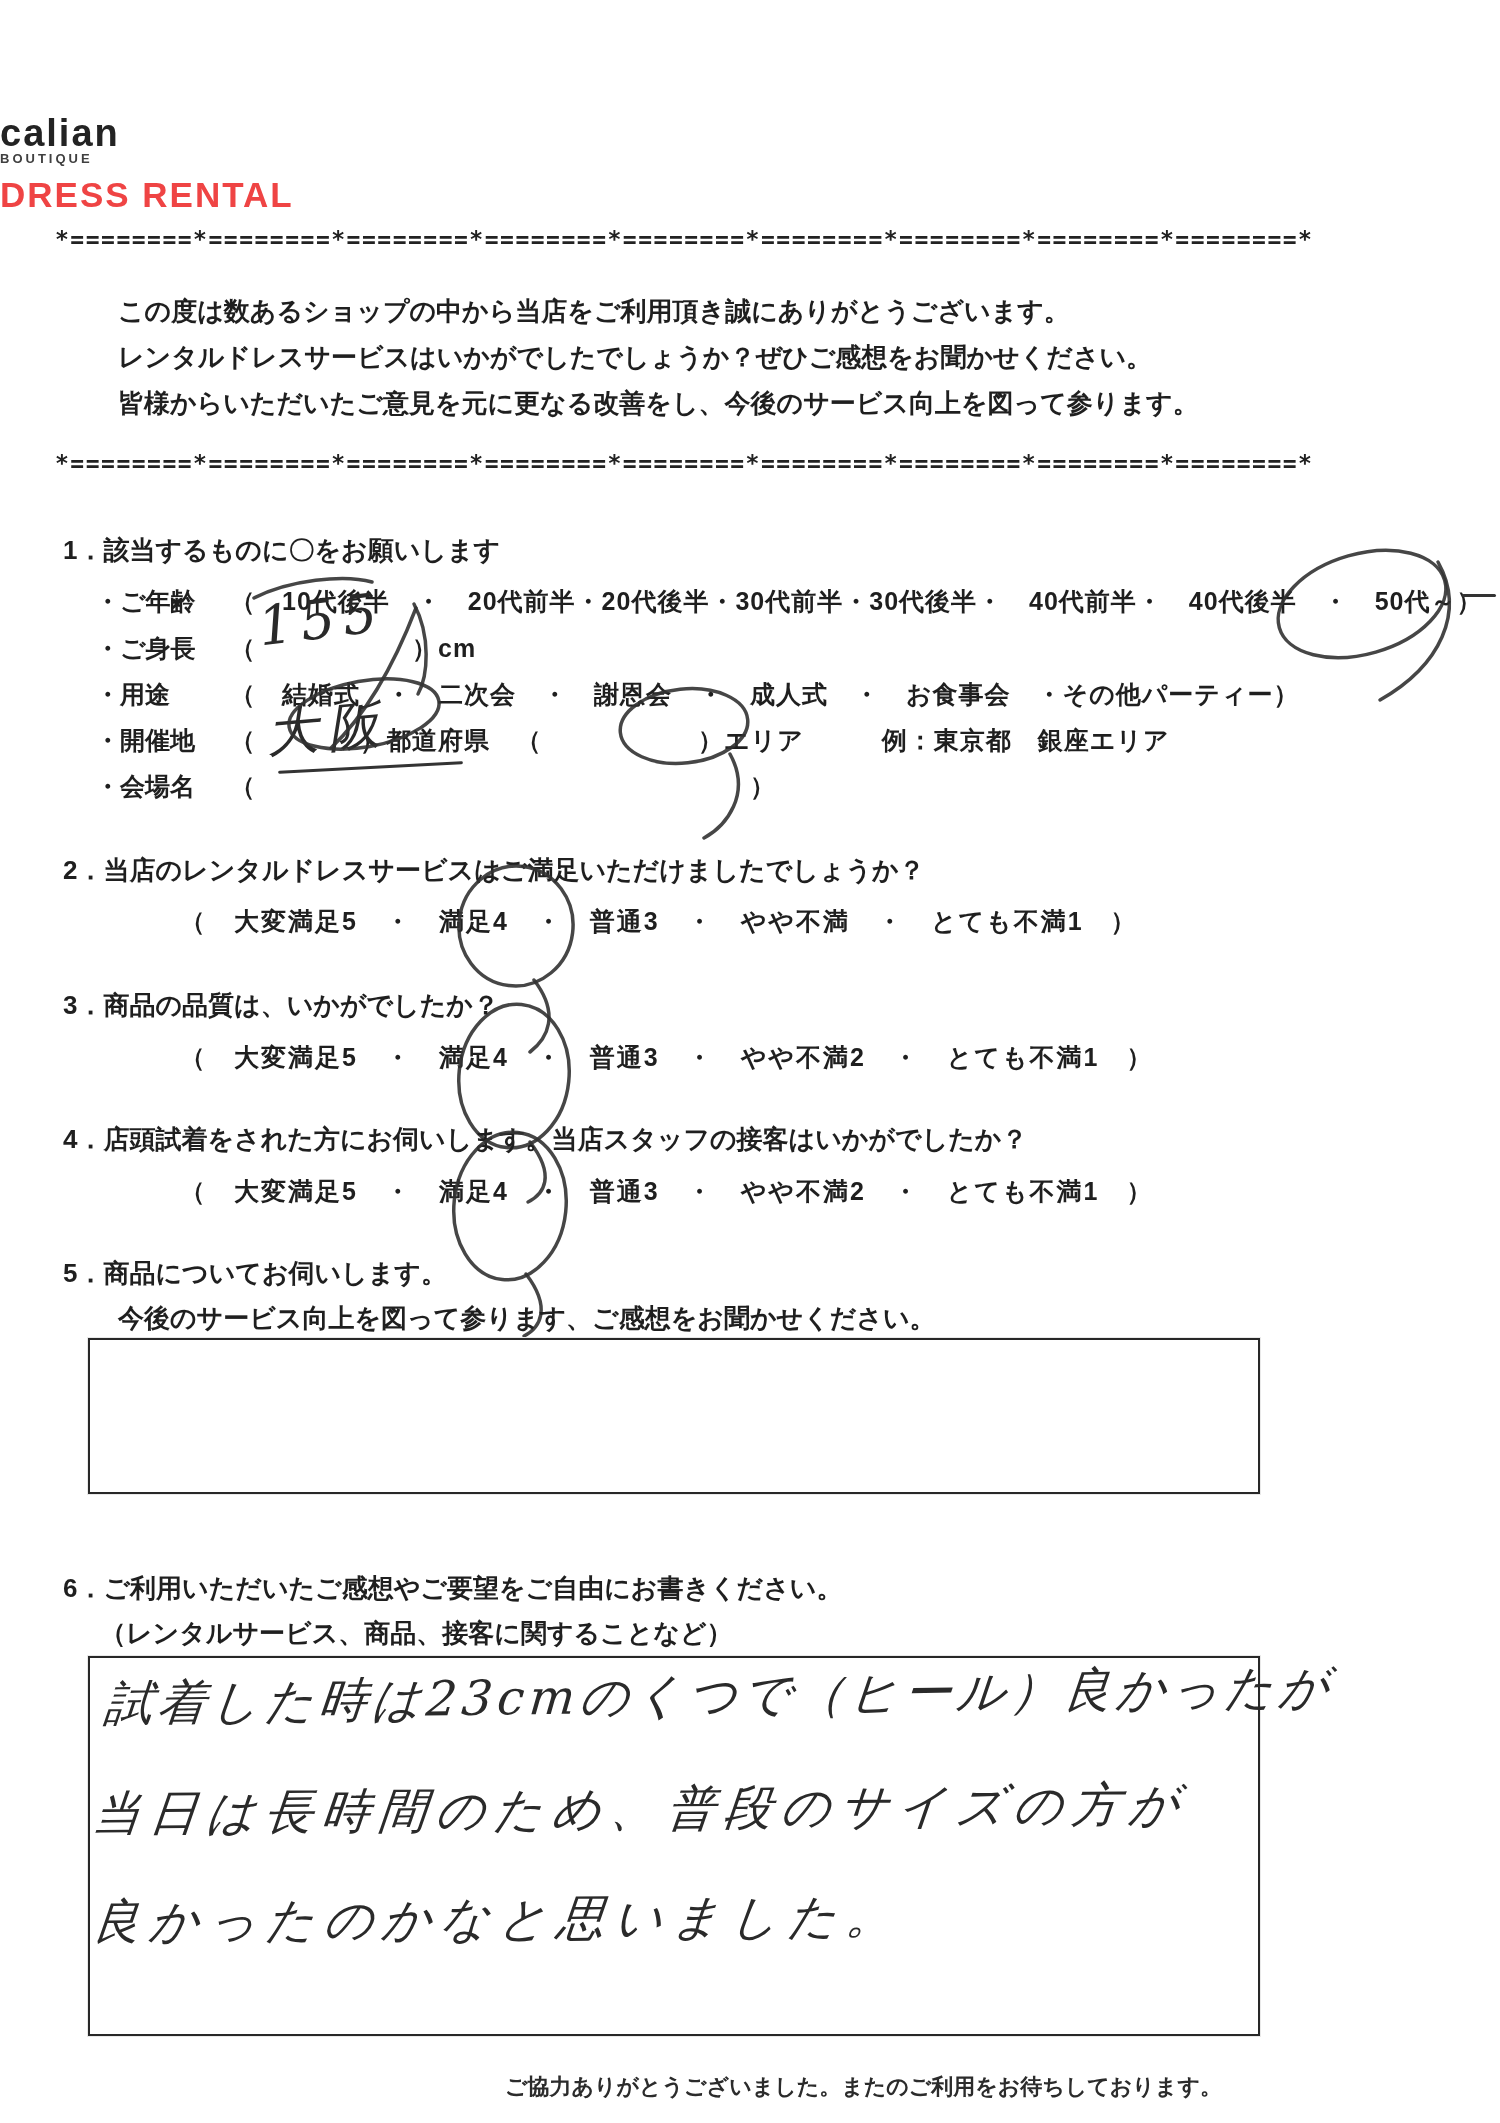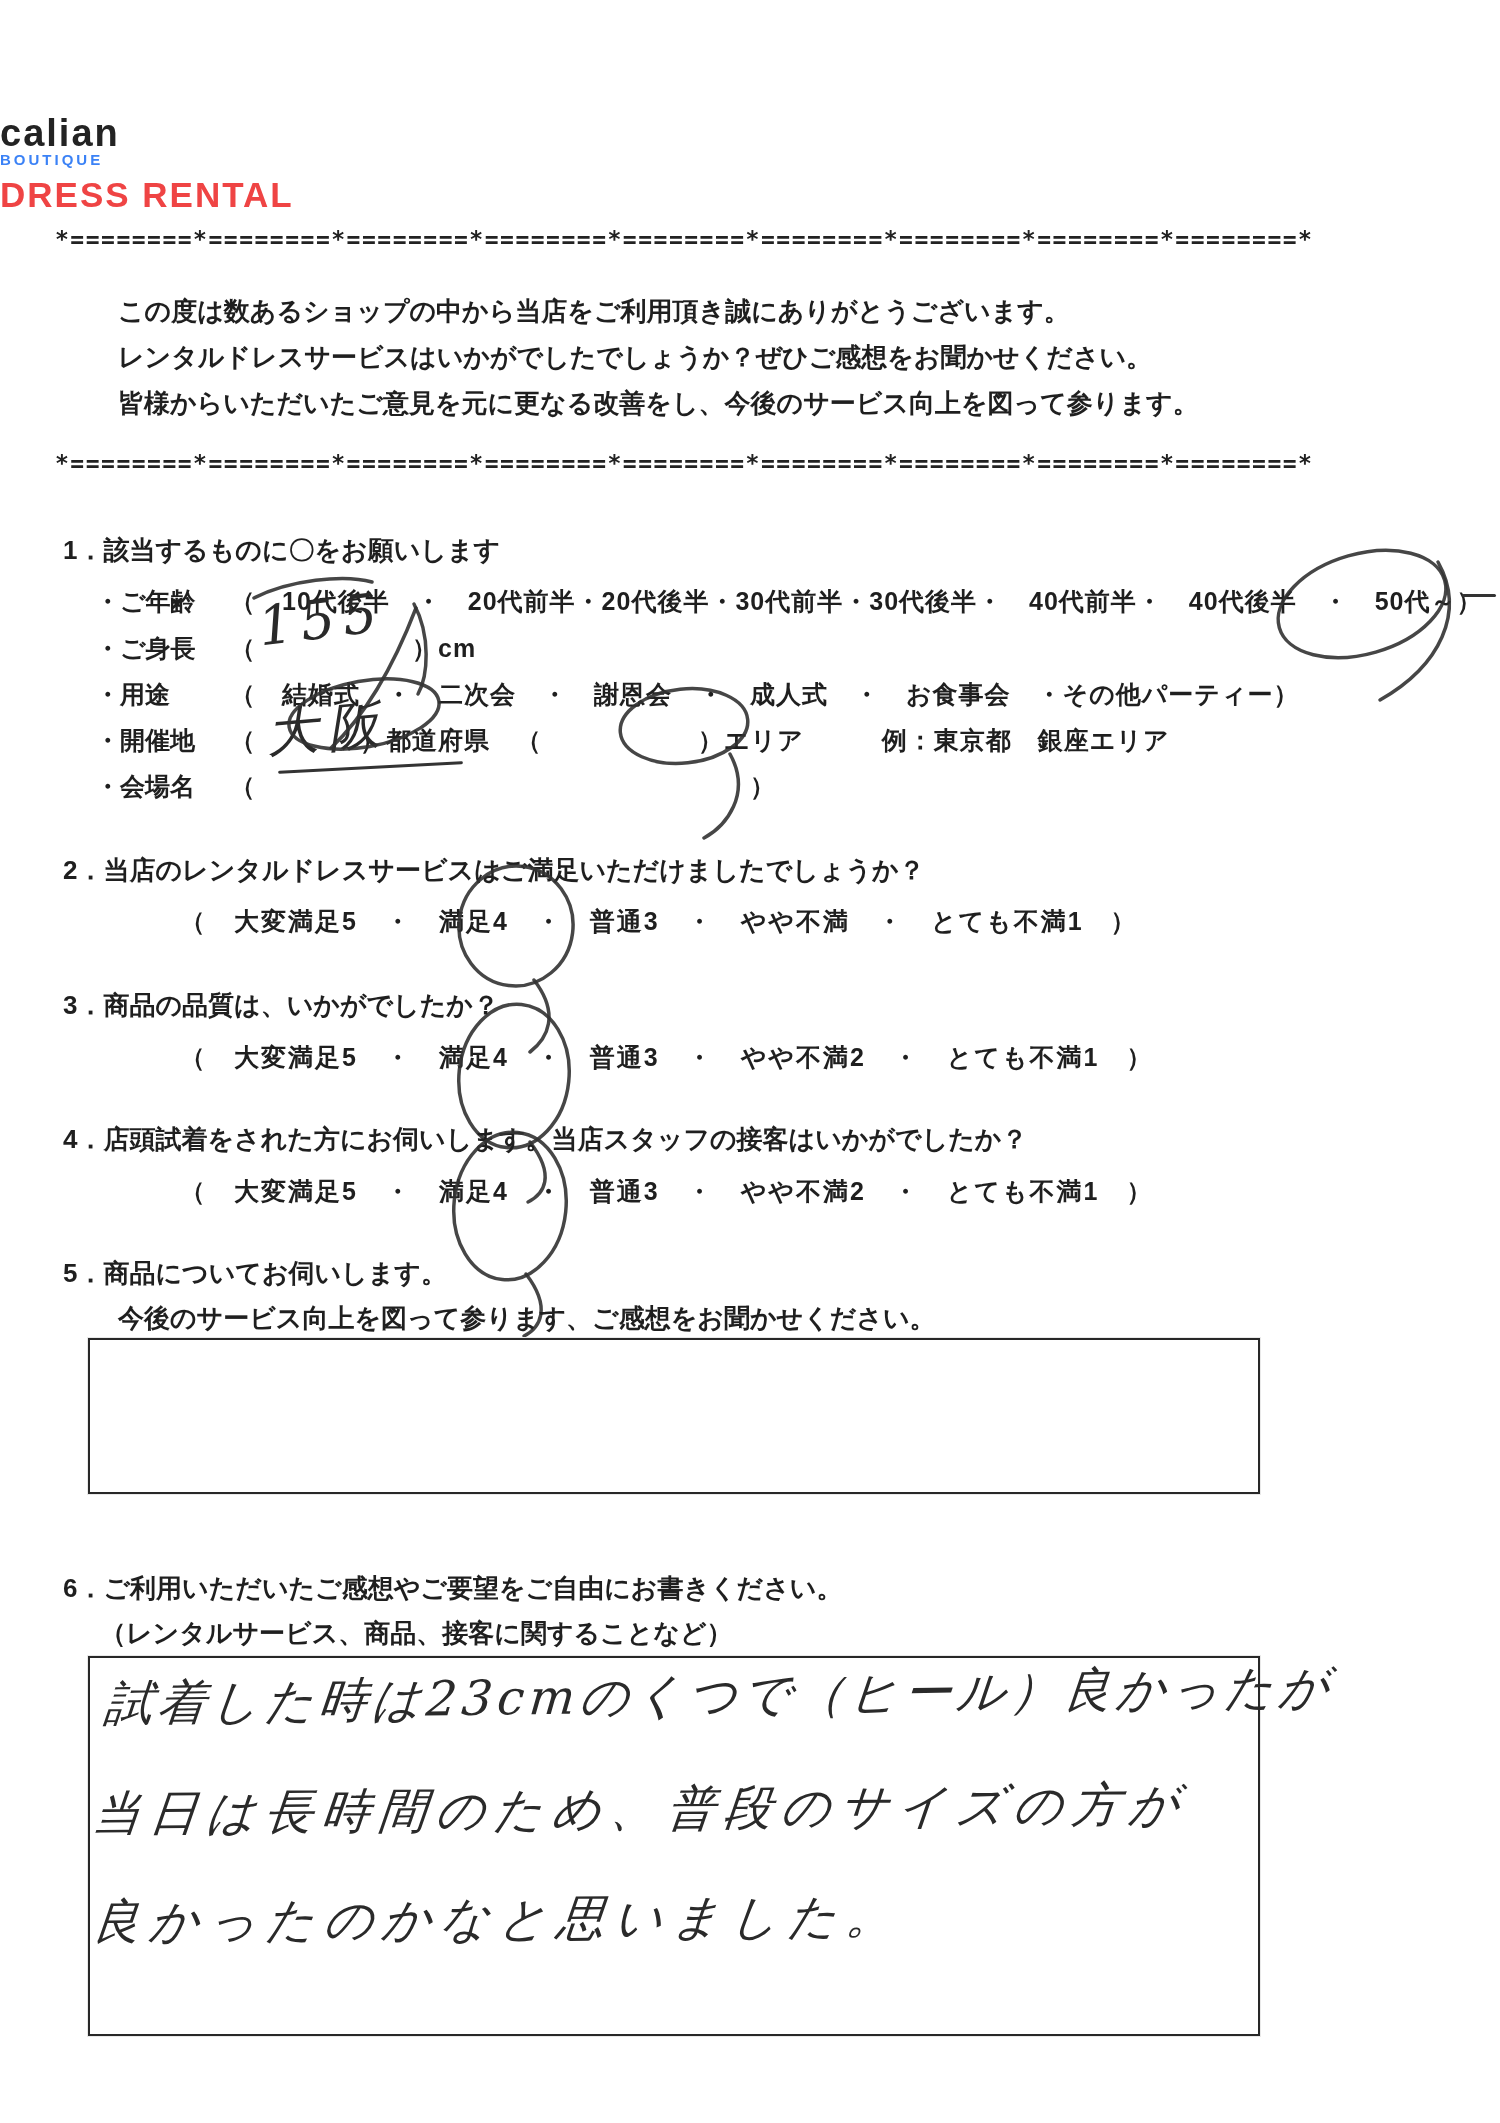--- a/index.html
+++ b/index.html
@@ -7,21 +7,21 @@
     position:relative;
     width:1500px;height:2123px;
     background:#ffffff;
     font-family:"Liberation Sans","DejaVu Sans",sans-serif;
     color:#1f1f1f;
     overflow:hidden;
   }
   .abs{position:absolute;}
   .center{left:0;width:1376px;text-align:left;}
   .brand{font-size:38px;letter-spacing:2px;font-weight:800;color:#232323;}
-  .brand-sub{font-size:15px;letter-spacing:3px;font-weight:700;color:#3b82f6;}
+  .brand-sub{font-size:13px;letter-spacing:3px;font-weight:700;color:#404040;}
   .title{font-size:35px;letter-spacing:2px;font-weight:700;color:#ef4444;}
   .sep{
     font-family:"DejaVu Sans Mono","Liberation Mono",monospace;
     font-weight:700;font-size:23px;letter-spacing:1.5px;
     white-space:nowrap;overflow:hidden;width:1395px;color:#222;
   }
   .intro{font-size:26px;line-height:46px;font-weight:700;white-space:nowrap;}
   .qhead{font-size:26px;font-weight:700;white-space:nowrap;}
   .row{font-size:25px;font-weight:700;white-space:nowrap;}
   .rowlabel{display:inline-block;width:135px;}
@@ -133,14 +133,15 @@
   <div class="abs answer-box" style="left:88px;top:1338px;width:1168px;height:152px;"></div>
 
   <div class="abs qhead" style="left:63px;top:1571px;">6．ご利用いただいたご感想やご要望をご自由にお書きください。</div>
   <div class="abs qhead" style="left:100px;top:1616px;text-align:right;">（レンタルサービス、商品、接客に関することなど）</div>
   <div class="abs answer-box" style="left:88px;top:1656px;width:1168px;height:376px;"></div>
 
   <div class="abs hw hw-big" style="left:108px;top:1672px;transform:rotate(-0.8deg) skewX(-6deg);">試着した時は23cmのくつで（ヒール）良かったが</div>
   <div class="abs hw hw-big" style="left:96px;top:1782px;transform:rotate(-0.5deg) skewX(-6deg);letter-spacing:9px;">当日は長時間のため、普段のサイズの方が</div>
   <div class="abs hw hw-big" style="left:96px;top:1890px;transform:rotate(-0.4deg) skewX(-6deg);letter-spacing:9px;">良かったのかなと思いました。</div>
 
+  <div class="abs footer" style="left:505px;top:2072px;">ご協力ありがとうございました。またのご利用をお待ちしております。</div>
 
 </div>
 
 </body></html>

